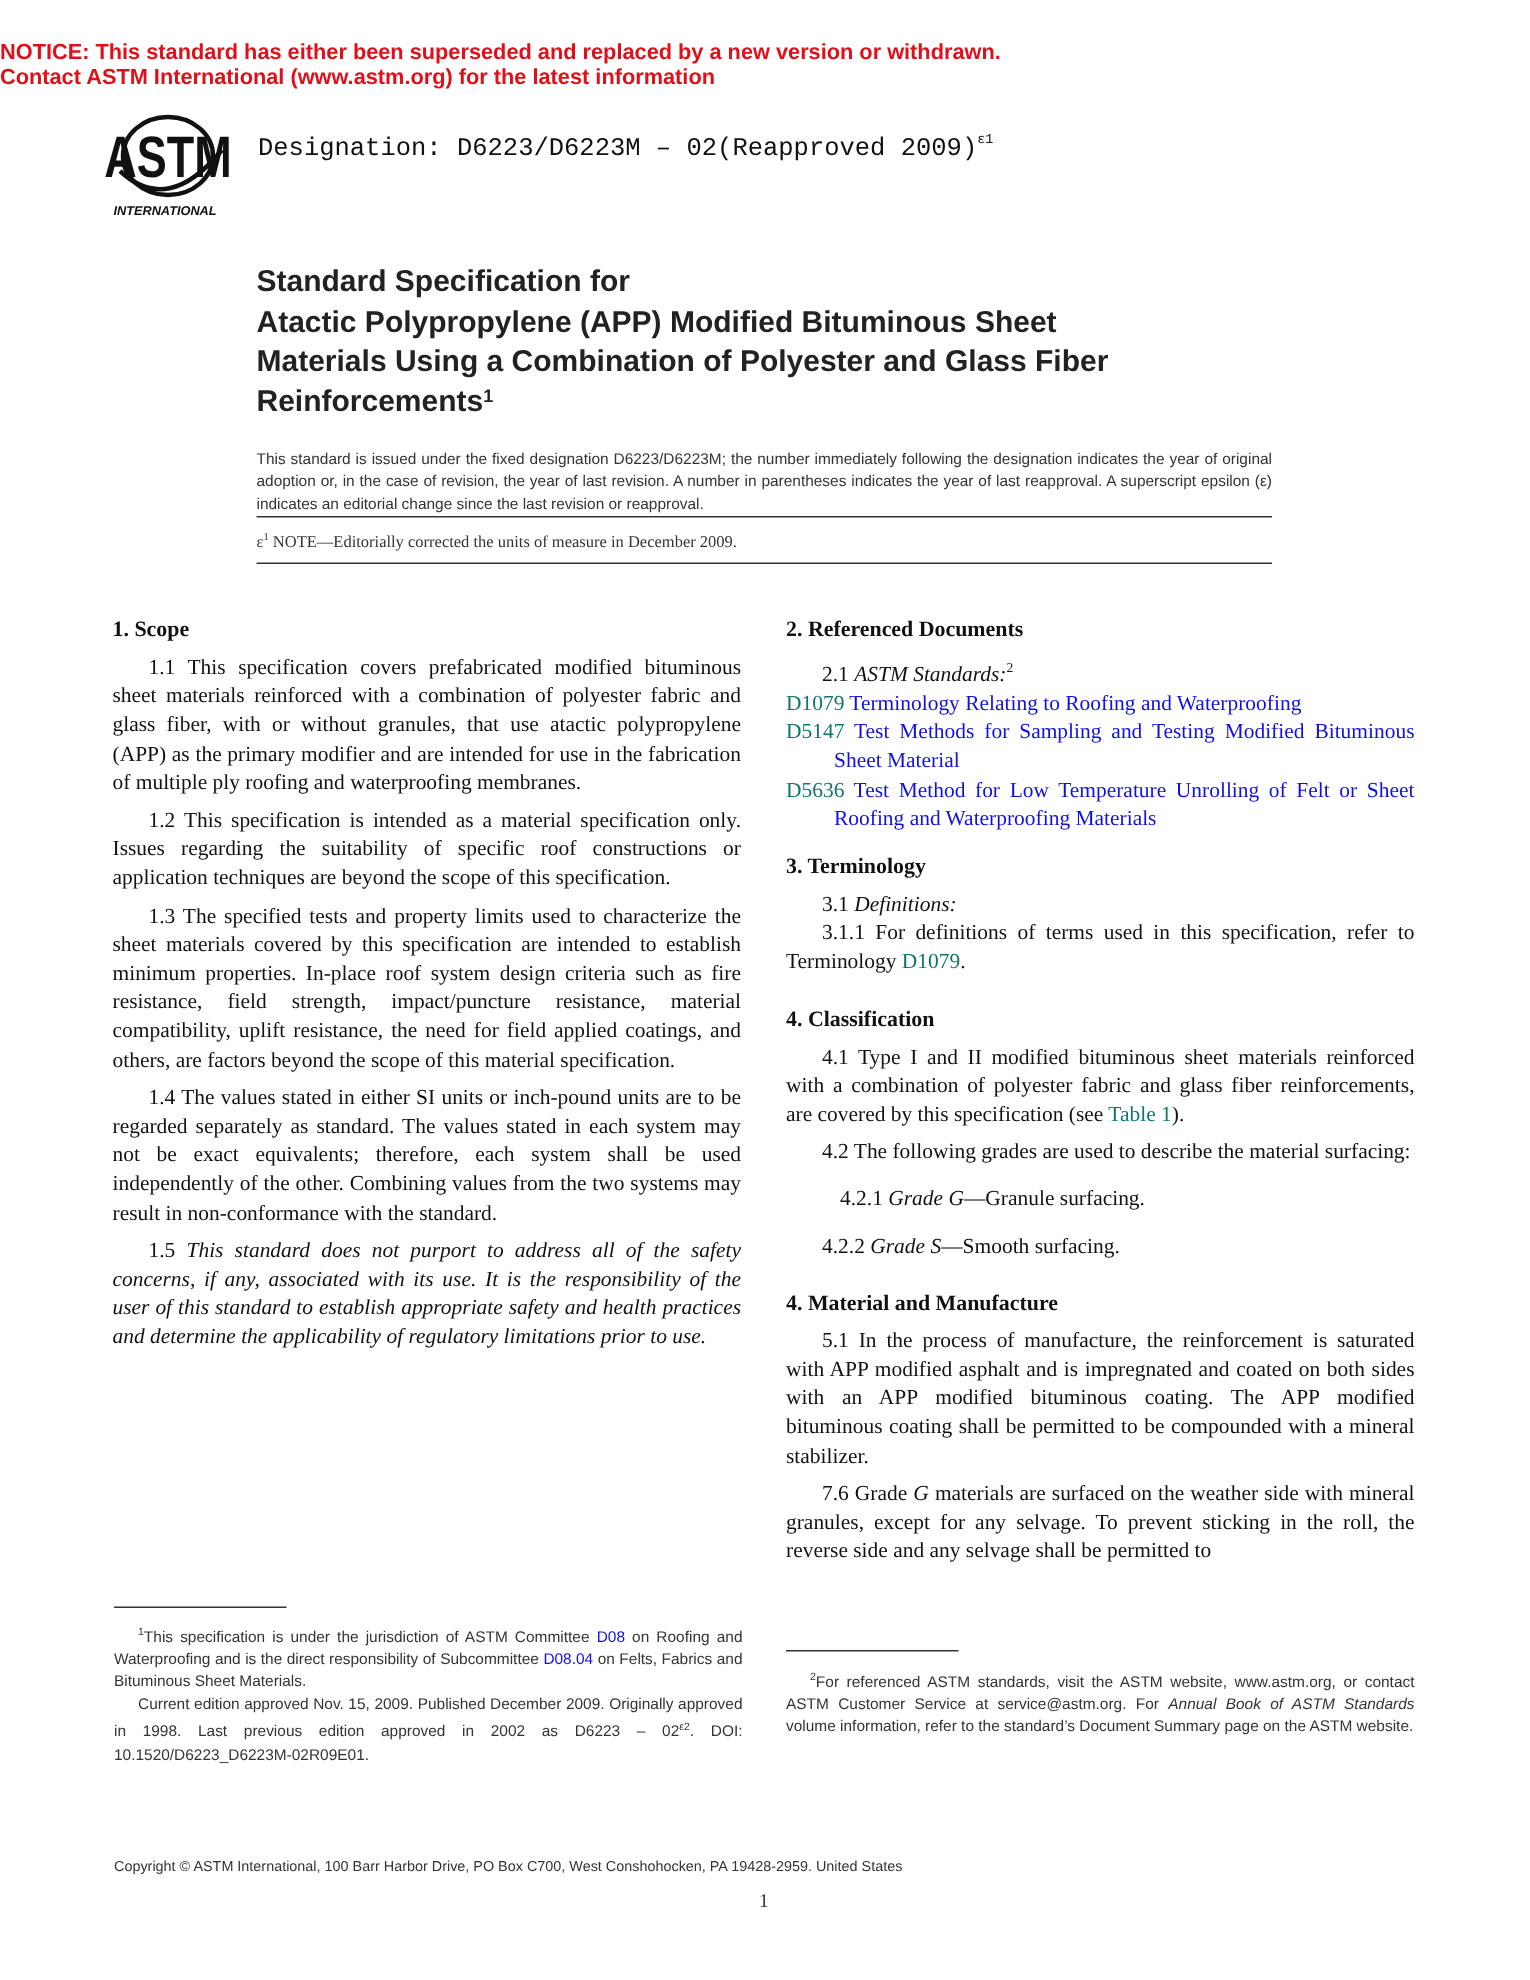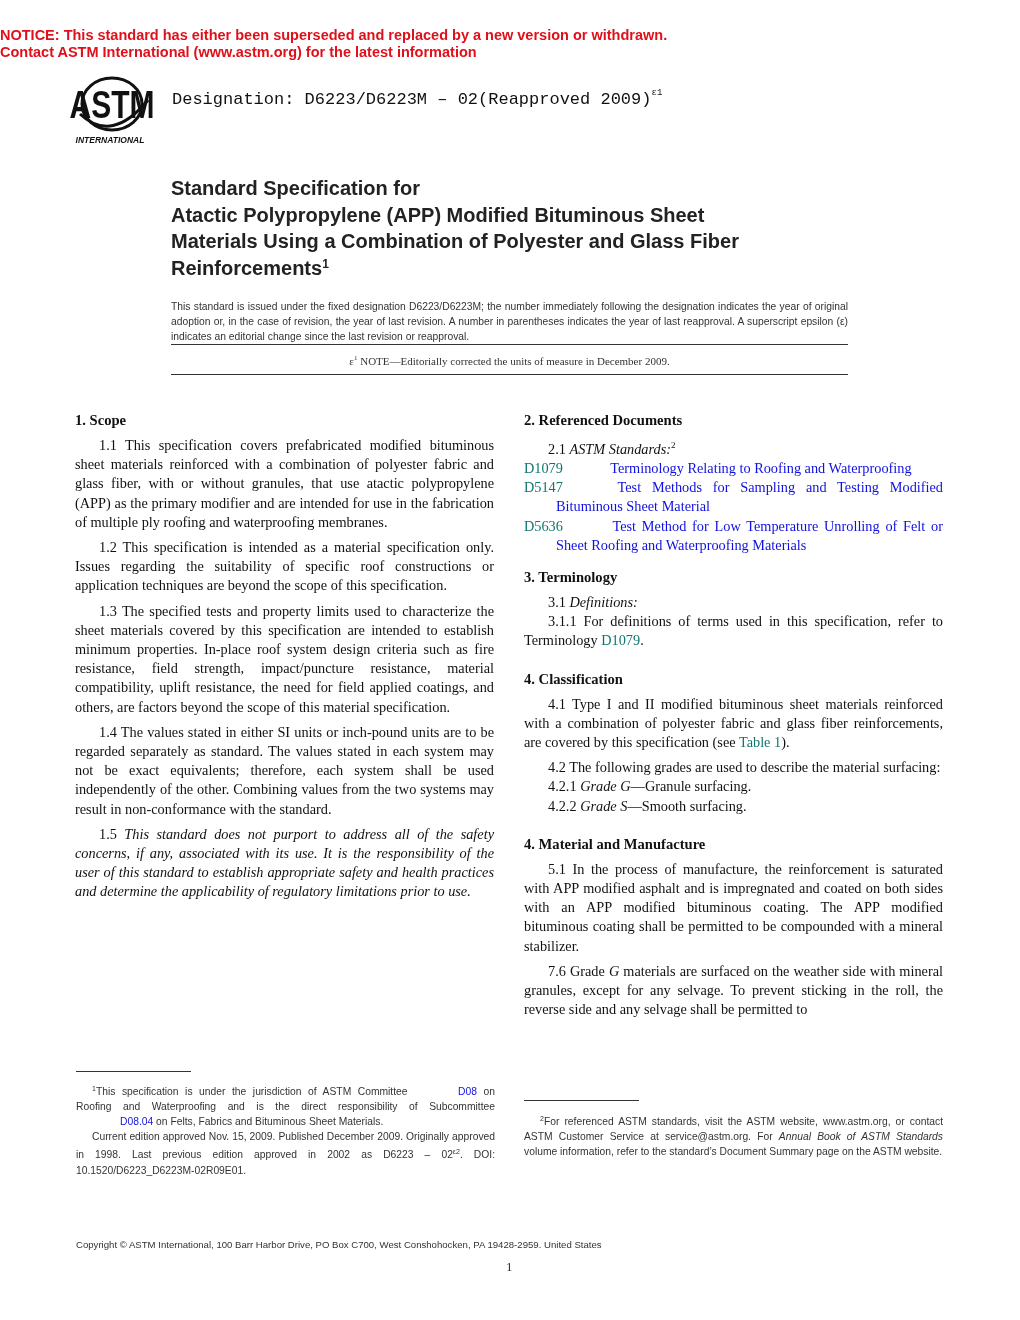--- a/index.html
+++ b/index.html
@@ -4,30 +4,30 @@
   <style>
     html, body { margin:0; padding:0; background:#fff; }
     body { width:1020px; height:1320px; position:relative; overflow:hidden; color:#111; }
     .notice { position:absolute; left:0; top:27px; width:1020px; text-align:left; color:#e0101a; font-family:"Liberation Sans", sans-serif; font-weight:bold; font-size:14.5px; line-height:17px; }
     .logo { position:absolute; left:70px; top:74px; width:92px; height:72px; }
     .designation { position:absolute; left:172px; top:90px; font-family:Liberation Mono, monospace; font-size:17px; color:#111; }
     .designation sup { font-size:9px; vertical-align:top; position:relative; top:-2px; }
     .title { position:absolute; left:171px; top:175px; width:700px; font-family:"Liberation Sans", sans-serif; font-weight:bold; font-size:20px; line-height:26.5px; color:#222; }
     .title sup { font-size:12px; vertical-align:top; position:relative; top:-4px; }
     .intro { position:absolute; left:171px; top:299px; width:677px; font-family:"Liberation Sans", sans-serif; font-size:10.3px; line-height:15px; color:#333; text-align:justify; }
-    .note-box { position:absolute; left:171px; top:344px; width:677px; border-top:1px solid #333; border-bottom:1px solid #333; font-family:"Liberation Serif", serif; font-size:11px; line-height:14px; padding:6px 0 6px 0; color:#333;text-align:center; }
+    .note-box { position:absolute; left:171px; top:344px; width:677px; border-top:1px solid #333; border-bottom:1px solid #333; font-family:"Liberation Serif", serif; font-size:11px; line-height:14px; padding:6px 0 6px 0; color:#333; }
     .col { position:absolute; font-family:"Liberation Serif", serif; font-size:14.3px; line-height:19.2px; color:#111; }
     .col.left { left:75px; top:411px; width:419px; }
     .col.right { left:524px; top:411px; width:419px; }
     .col h2 { font-size:14.6px; font-weight:bold; margin:0 0 6px 0; line-height:19px; }
     .col p { margin:0 0 6px 0; text-indent:24px; text-align:justify; }
     .col .sec-gap { height:13px; }
     .ref { padding-left:32px; text-indent:-32px !important; margin:0 !important; text-align:justify; }
     .red { color:#0f766e; }
-    .blue { color:#1010e0;padding-left:44px; }
+    .blue { color:#1010e0; }
     .it { font-style:italic; }
     .fn-rule { position:absolute; height:1px; background:#333; width:115px; }
     .fn { position:absolute; font-family:"Liberation Sans", sans-serif; font-size:10.3px; line-height:15px; color:#333; width:419px; text-align:justify; }
     .fn p { margin:0; text-indent:16px; }
     .fn sup { font-size:7px; }
     .copyright { position:absolute; left:76px; top:1239px; font-family:"Liberation Sans", sans-serif; font-size:9.6px; color:#333; }
     .pageno { position:absolute; left:506px; top:1259px; font-family:"Liberation Serif", serif; font-size:13px; color:#333; }
   </style>
 </head>
 <body>
@@ -81,21 +81,21 @@
   <div class="sec-gap"></div>
 
   <h2>3.  Terminology</h2>
   <p style="margin:0"><span>3.1  </span><span class="it">Definitions:</span></p>
   <p><span>3.1.1  For definitions of terms used in this specification, refer to Terminology </span><span class="red">D1079</span><span>.</span></p>
   <div class="sec-gap"></div>
 
   <h2>4.  Classification</h2>
   <p><span>4.1  Type I and II modified bituminous sheet materials reinforced with a combination of polyester fabric and glass fiber reinforcements, are covered by this specification (see </span><span class="red">Table 1</span><span>).</span></p>
   <p style="margin:0">4.2  The following grades are used to describe the material surfacing:</p>
-  <p style="margin:0"><span>4.2.1  </span><span class="it">Grade G</span><span>—Granule surfacing.</span></p>
+  <p style="margin:12px"><span>4.2.1  </span><span class="it">Grade G</span><span>—Granule surfacing.</span></p>
   <p><span>4.2.2  </span><span class="it">Grade S</span><span>—Smooth surfacing.</span></p>
   <div class="sec-gap"></div>
 
   <h2>4.  Material and Manufacture</h2>
   <p>5.1  In the process of manufacture, the reinforcement is saturated with APP modified asphalt and is impregnated and coated on both sides with an APP modified bituminous coating. The APP modified bituminous coating shall be permitted to be compounded with a mineral stabilizer.</p>
   <p><span>7.6  Grade </span><span class="it">G</span><span> materials are surfaced on the weather side with mineral granules, except for any selvage. To prevent sticking in the roll, the reverse side and any selvage shall be permitted to</span></p>
 </div>
 
 <div class="fn-rule" style="left:76px; top:1071px;"></div>
 <div class="fn" style="left:76px; top:1081px;">

